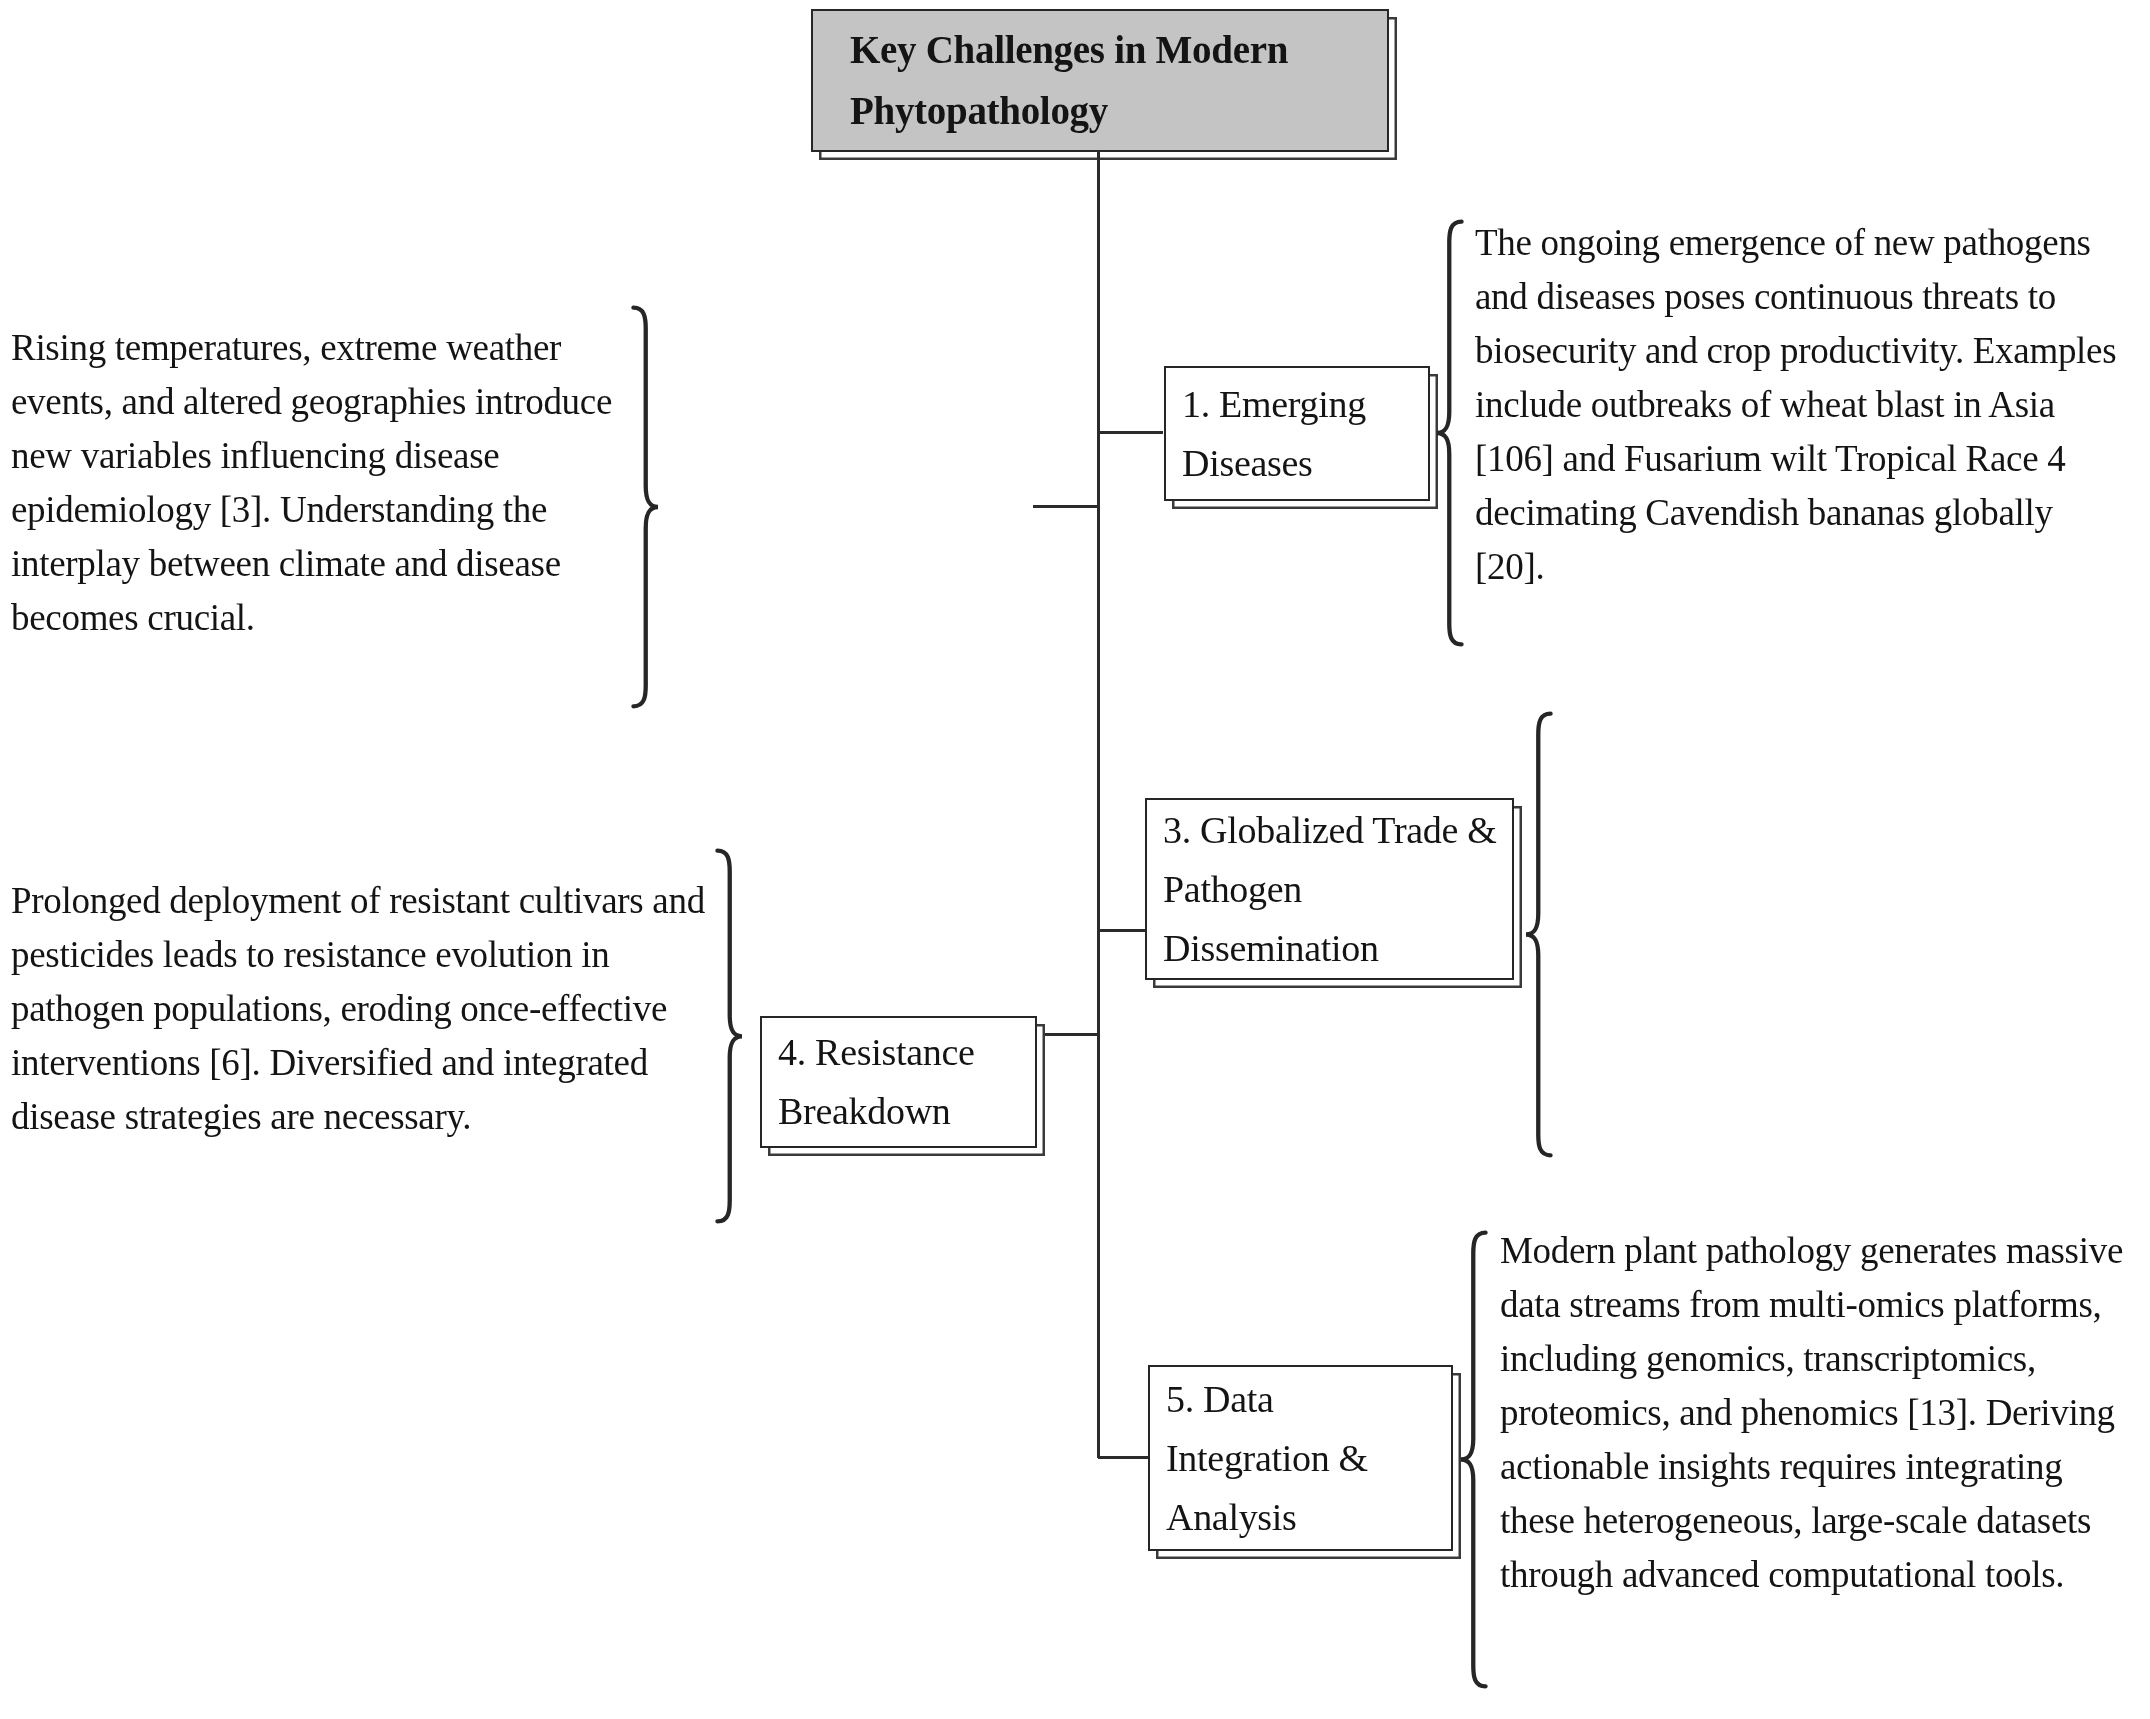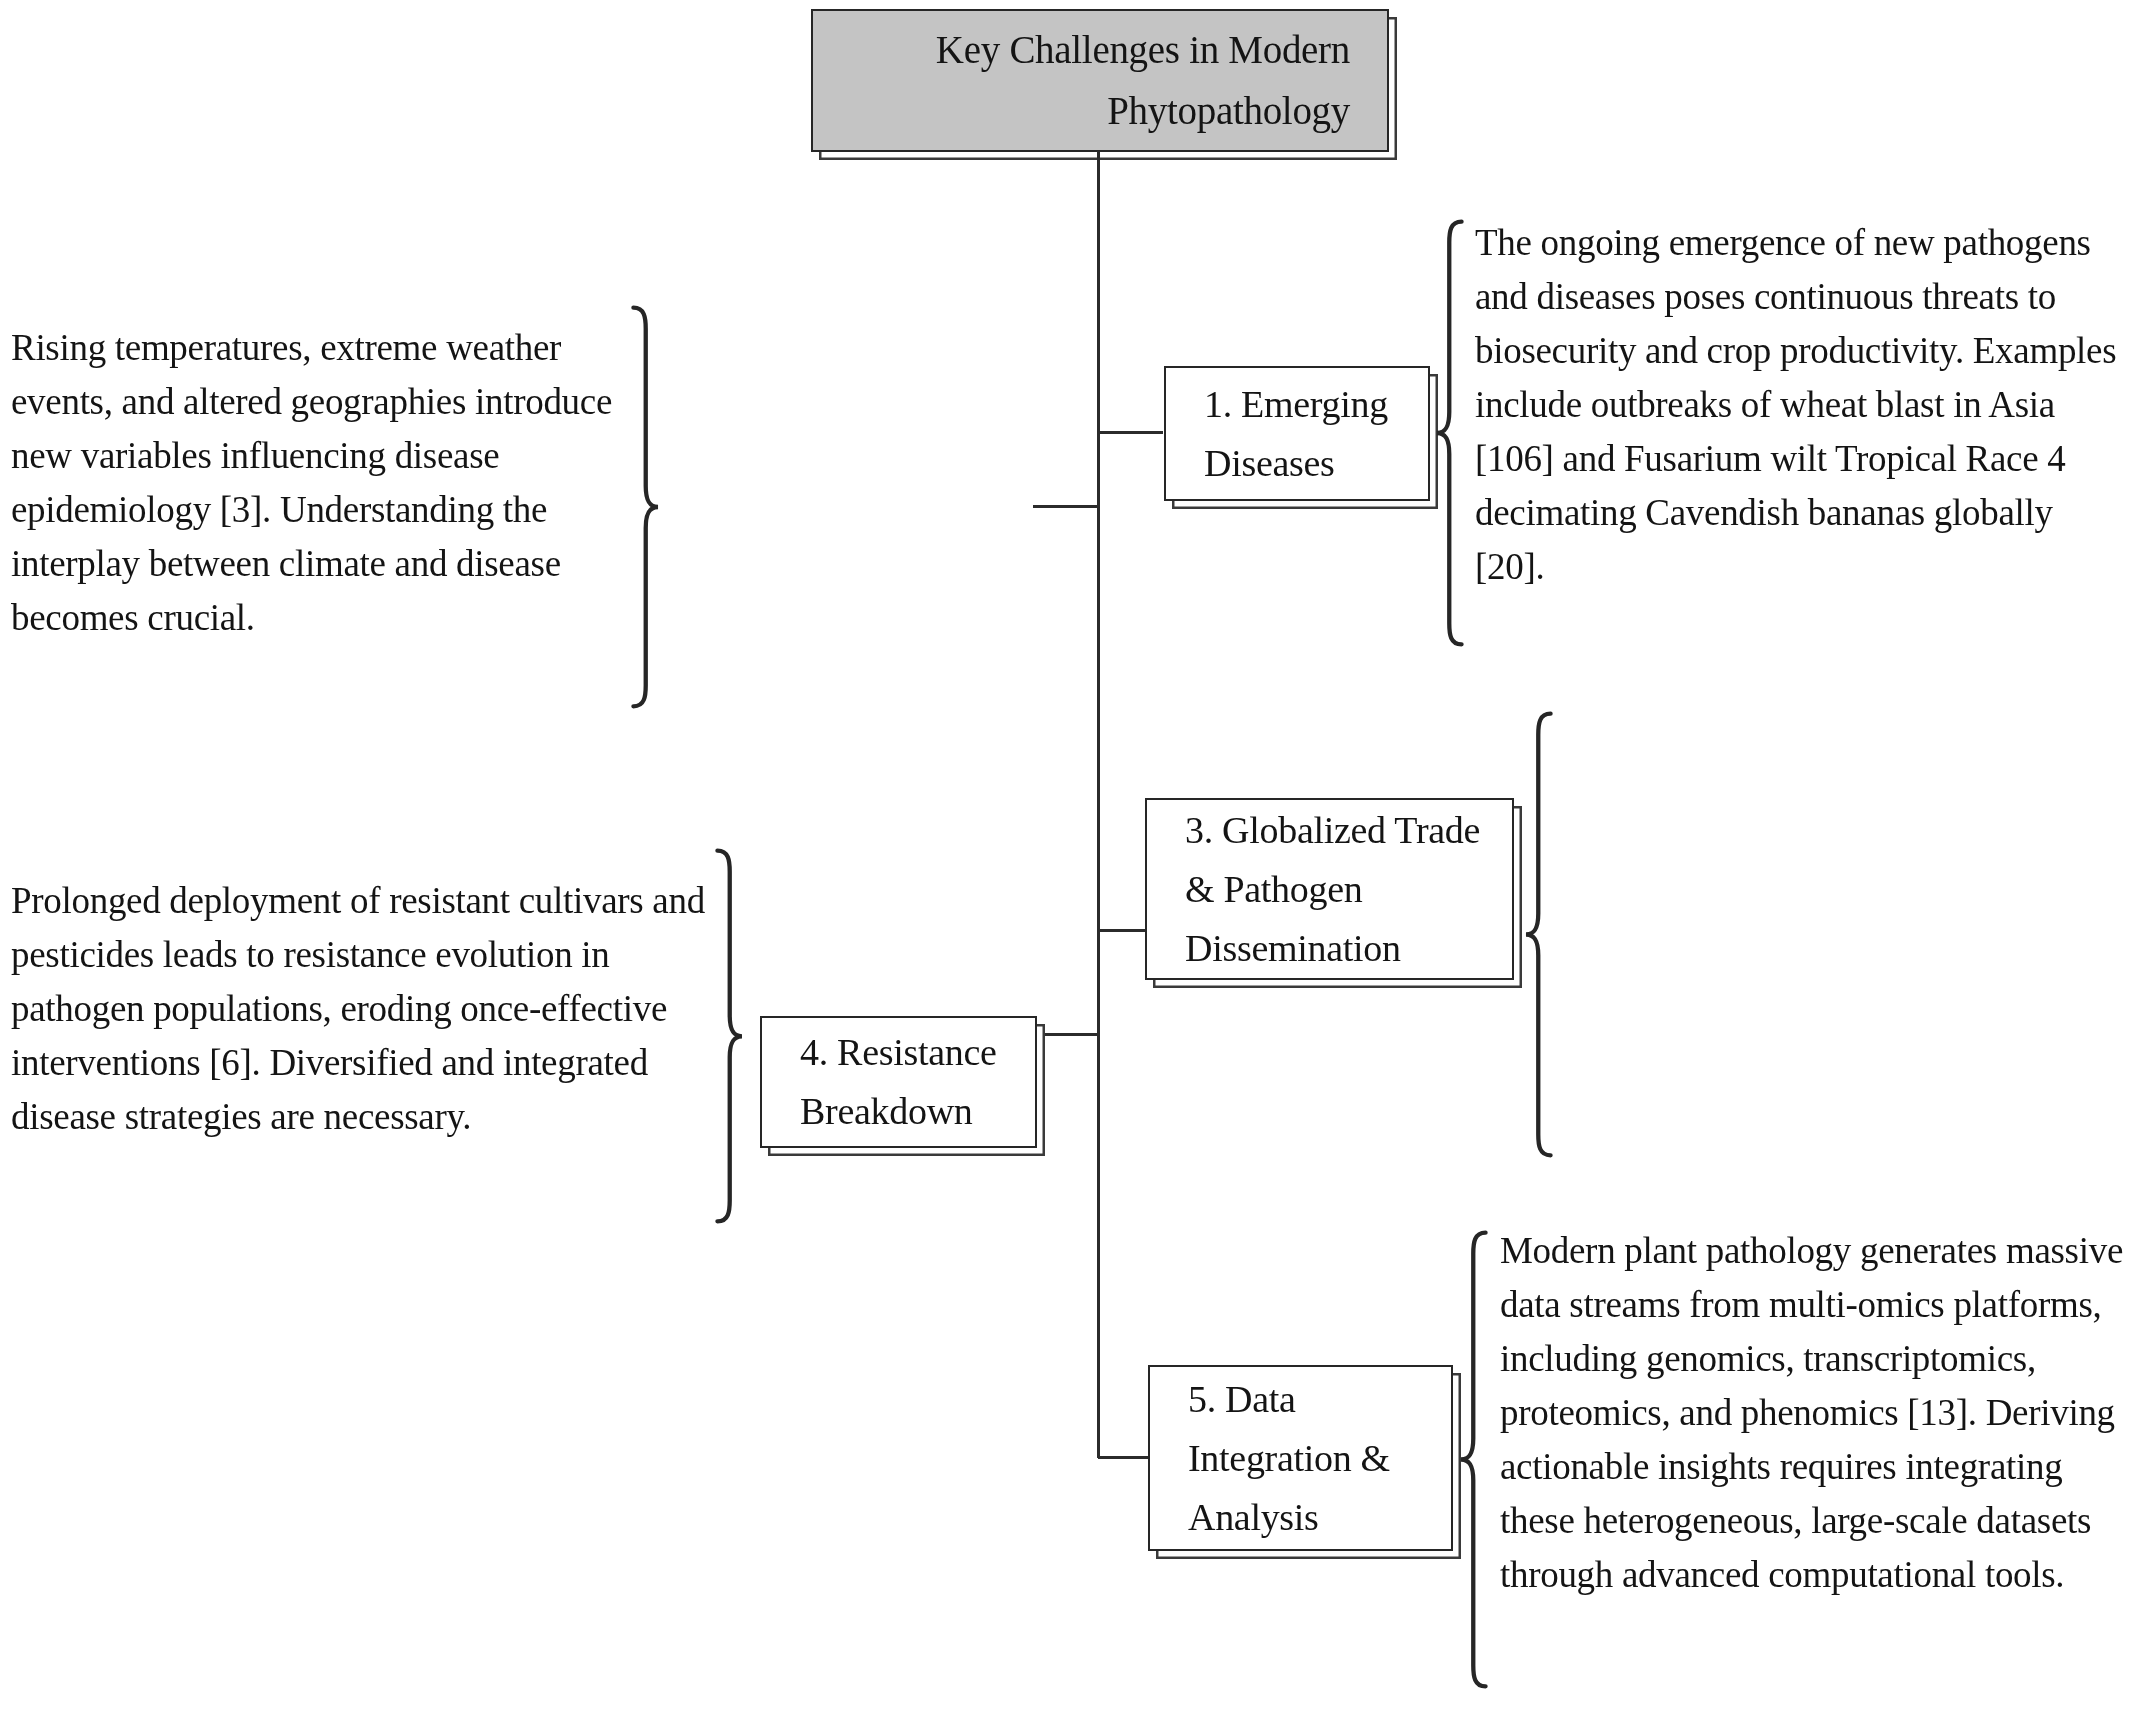--- a/index.html
+++ b/index.html
@@ -3,27 +3,27 @@
 <meta charset="utf-8">
 <style>
   html,body{margin:0;padding:0;background:#ffffff;}
   body{width:2151px;height:1719px;position:relative;overflow:hidden;
        font-family:"Liberation Serif","DejaVu Serif",serif;color:#141414;}
   .canvas{position:absolute;left:0;top:0;width:2151px;height:1719px;background:#ffffff;}
 
   .node{position:absolute;box-sizing:border-box;border:2.5px solid #262626;background:#ffffff;
         display:flex;align-items:center;
         box-shadow:8px 8px 0 -2.5px #ffffff,8px 8px 0 0 #3a3a3a;}
-  .node .lbl{font-size:38px;line-height:59px;padding-left:38px;padding-right:12.3px;
+  .node .lbl{font-size:38px;line-height:59px;padding-left:16px;padding-right:12.3px;
              letter-spacing:-0.3px;}
   .node.center .lbl{padding:0;width:100%;text-align:center;}
 
   .title-box{position:absolute;box-sizing:border-box;border:2.5px solid #262626;background:#c4c4c4;
-             display:flex;align-items:center;justify-content:center;text-align:right;
-             box-shadow:8px 8px 0 -2.5px #ffffff,8px 8px 0 0 #3a3a3a;}
+             display:flex;align-items:center;justify-content:center;text-align:left;
+             box-shadow:8px 8px 0 -2.5px #ffffff,8px 8px 0 0 #3a3a3a;font-weight:bold;}
   .title-box .lbl{font-size:39px;line-height:61px;letter-spacing:-0.3px;padding:0 37px;}
 
   .line{position:absolute;background:#2b2b2b;}
 
   .desc{position:absolute;font-size:37px;line-height:54px;letter-spacing:-0.3px;
         text-align:left;}
 
   .brace{position:absolute;}
   .brace path{fill:none;stroke:#262626;stroke-width:7;stroke-linecap:round;}
 </style>

